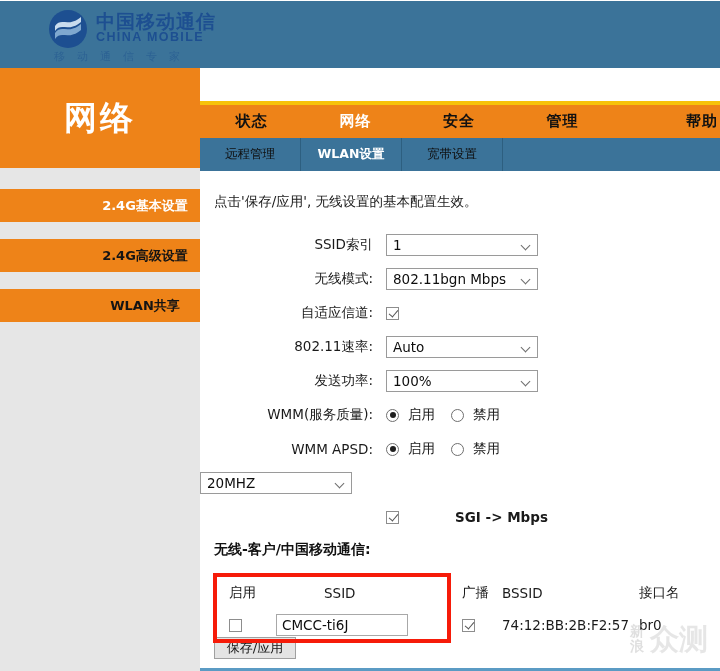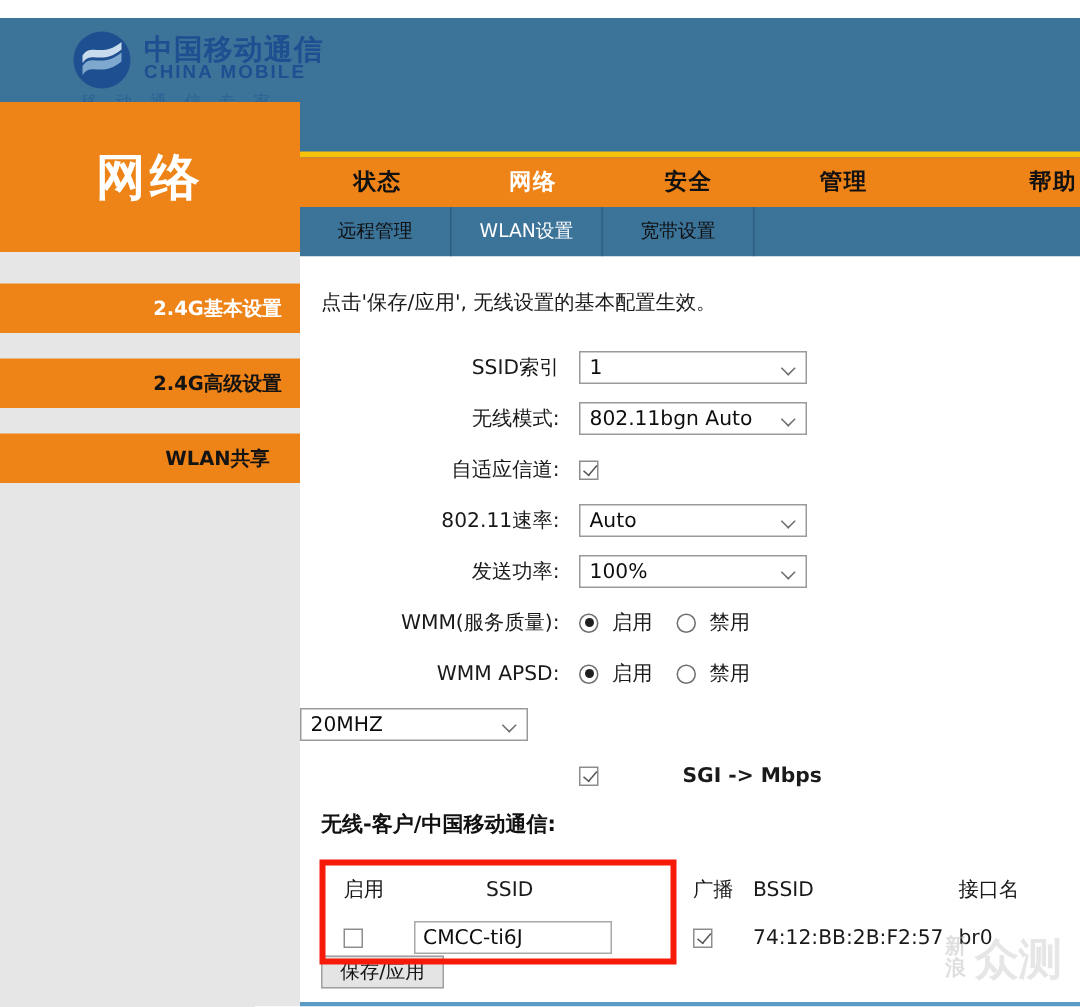--- a/index.html
+++ b/index.html
@@ -9,22 +9,22 @@
   body {
     width: 720px; height: 671px;
     position: relative;
     overflow: hidden;
     font-family: "Liberation Sans", "DejaVu Sans", sans-serif;
     -webkit-font-smoothing: antialiased;
   }
 
   
   .header-band {
-    position: absolute; left: 0; top: 12px;
-    width: 720px; height: 94px;
+    position: absolute; left: 0; top: 1px;
+    width: 720px; height: 67px;
     background: #3b7399;
   }
   .logo-wrap {
     position: absolute; left: 48px; top: 6px;
     width: 190px; height: 62px;
   }
   .logo-mark {
     position: absolute; left: 0; top: 2px;
     width: 40px; height: 40px;
   }
@@ -98,21 +98,21 @@
   }
   .secondary-nav .sub-item {
     width: 100px;
     display: flex; align-items: center; justify-content: center;
     font-size: 12.5px;
     color: #0f0f0f;
     border-right: 1px solid #2d5f80;
     font-family: "DejaVu Sans", "Liberation Sans", sans-serif;
     white-space: nowrap;
   }
-  .secondary-nav .sub-item.active { color: #ffffff; font-weight: normal; }
+  .secondary-nav .sub-item.active { color: #ffffff; font-weight: bold; }
   .secondary-nav .sub-fill { flex: 1 1 auto; }
 
   
   .sidebar {
     position: absolute; left: 0; top: 168px;
     width: 200px; height: 503px;
     background: #e6e6e6;
   }
   .side-item {
     position: absolute; left: 0;
@@ -385,21 +385,21 @@
           <span>1</span>
           <span class="chev"></span>
         </div>
       </div>
     </div>
 
     <div class="frow">
       <div class="flabel">无线模式:</div>
       <div class="fctl">
         <div class="sel w152">
-          <span>802.11bgn Auto</span>
+          <span>802.11bgn Mbps</span>
           <span class="chev"></span>
         </div>
       </div>
     </div>
 
     <div class="frow">
       <div class="flabel">自适应信道:</div>
       <div class="fctl">
         <span class="cbx checked"></span>
       </div>

